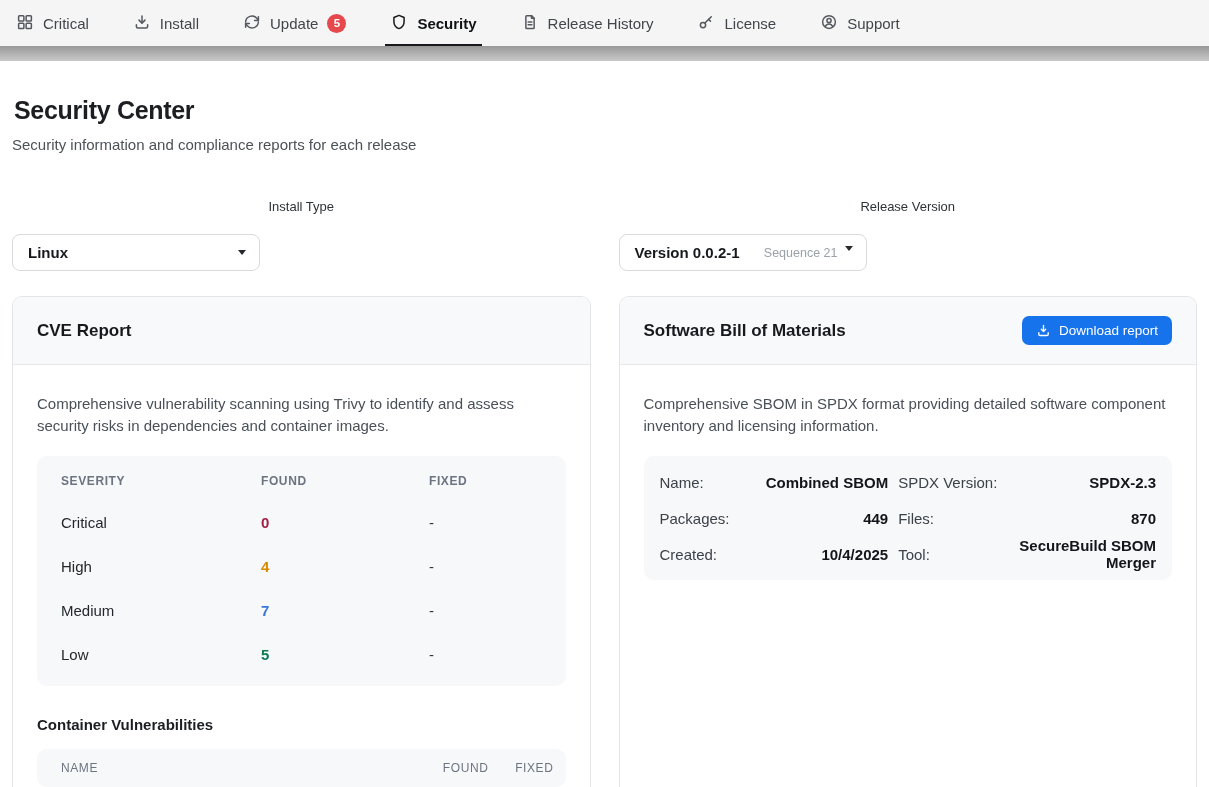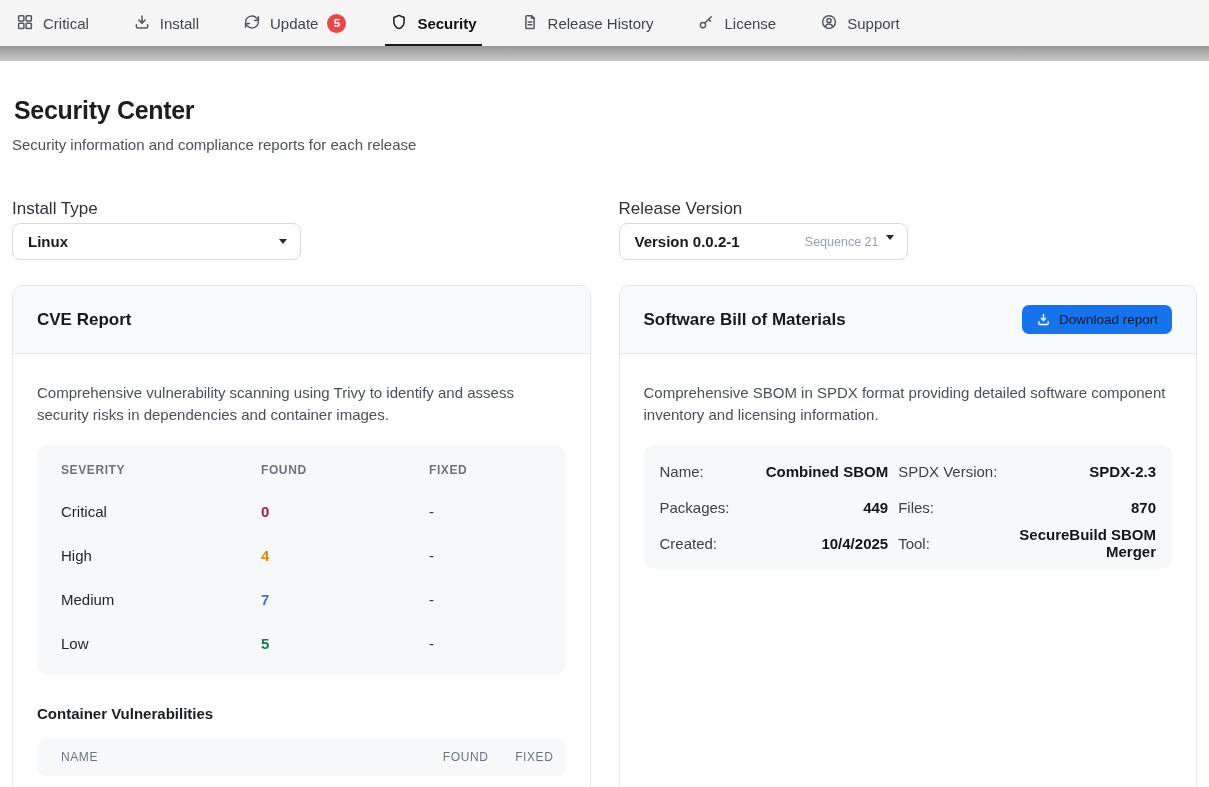--- a/index.html
+++ b/index.html
@@ -32,44 +32,44 @@
     display:flex; align-items:center; justify-content:center;
   }
   .gray-bar { height:15px; background:linear-gradient(180deg,#989898 0%,#c9c9c9 100%); }
 
   
   main { padding:0 12px; }
   .page-title { font-size:25px; font-weight:700; margin:35px 2px 0; color:#1c1e21; letter-spacing:-0.3px; }
   .page-subtitle { margin:11px 0 0; font-size:15px; color:#4c5258; }
 
   .filters { display:grid; grid-template-columns:1fr 1fr; gap:28px; margin-top:46px; }
-  .filter-label { display:block; font-size:17px; color:#2e3338; margin-bottom:4px; }
+  .filter-label { display:block; font-size:13px; color:#2e3338; margin-bottom:20px;text-align:center; }
   .select {
-    width:289px; height:37px; border:1px solid #d8dade; border-radius:8px;
+    width:248px; height:37px; border:1px solid #d8dade; border-radius:8px;
     background:#fff; display:flex; align-items:center; justify-content:space-between;
     padding:0 13px 0 15px; font-size:15px; font-weight:700; color:#17191c; cursor:pointer;
   }
   .sel-right { display:flex; align-items:flex-start; gap:7px; }
   .sel-meta { font-size:12.5px; color:#9aa1a9; font-weight:400; }
   .caret {
     width:0; height:0; flex:0 0 auto;
     border-left:4.5px solid transparent; border-right:4.5px solid transparent;
     border-top:5px solid #25282c;
   }
 
   
   .cards { display:grid; grid-template-columns:1fr 1fr; gap:28px; margin-top:25px; align-items:start; }
   .card { border:1px solid #e3e5e9; border-radius:10px; background:#fff; height:560px; overflow:hidden; }
   .card-header {
     height:68px; background:#f8f9fb; border-bottom:1px solid #e6e8ec;
     display:flex; align-items:center; justify-content:space-between; padding:0 24px;
   }
   .card-title { font-size:17px; font-weight:600; color:#17191d; margin:0; }
   .dl-btn {
-    border:none; color:#0f172a; height:29px; padding:0 14px; border-radius:7px;
+    border:none; color:#ffffff; height:29px; padding:0 14px; border-radius:7px;
     font-size:13.5px; font-family:inherit; display:flex; align-items:center; gap:8px; cursor:pointer;
   }
   .dl-btn svg { width:15px; height:15px; stroke:#fff; }
   .card-body { padding:28px 24px 0; }
   .desc { margin:0; font-size:15px; line-height:21.5px; color:#4a5058; max-width:532px; }
 
   .sev-panel { margin-top:20px; background:#f7f8fa; border-radius:10px; padding:6px 24px 10px; }
   .sev-row { display:grid; grid-template-columns:200px 168px 1fr; align-items:center; height:44px; font-size:15px; color:#23272c; }
   .sev-row.head { height:38px; font-size:12px; font-weight:700; color:#6c7480; letter-spacing:0.6px; }
   .found { font-weight:600; }

